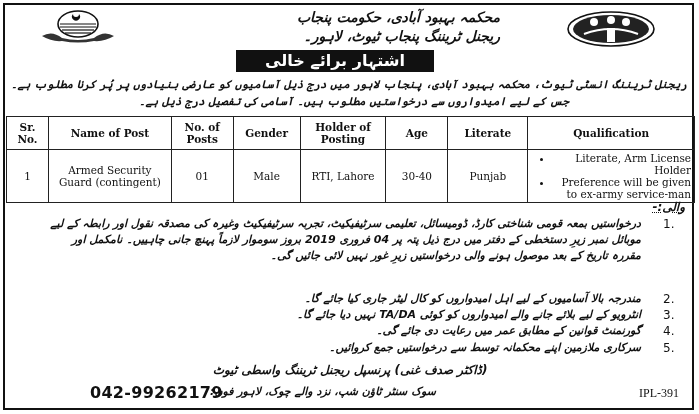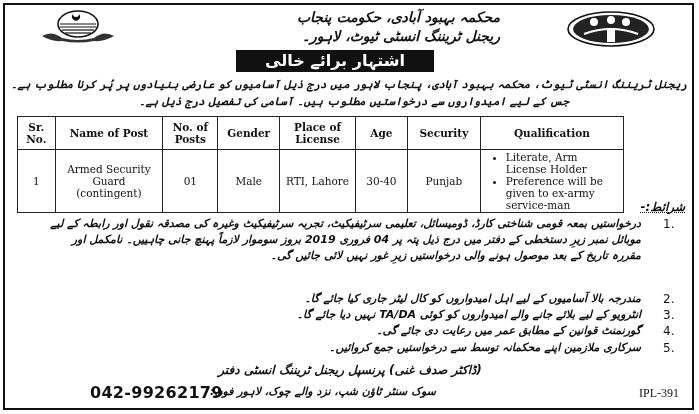--- a/index.html
+++ b/index.html
@@ -9,26 +9,26 @@
     .logo { position: absolute; }
     .logo-left { left: 38px; top: 8px; width: 80px; height: 36px; }
     .logo-right { left: 566px; top: 10px; width: 90px; height: 38px; }
     .hdr-line { position: absolute; left: 200px; width: 300px; text-align: right; font-size: 14px; line-height: 18px; white-space: nowrap; }
     .hdr-1 { top: 8px; }
     .hdr-2 { top: 27px; }
     .banner { position: absolute; left: 236px; top: 50px; width: 198px; height: 22px; background: #111; color: #fff; text-align: center; font-size: 16px; line-height: 22px; font-style: normal; font-weight: bold; direction: rtl; font-family: "DejaVu Sans", sans-serif; }
     .intro { position: absolute; right: 12px; font-size: 11px; line-height: 14px; white-space: nowrap; }
     .intro-1 { top: 78px; }
     .intro-2 { top: 95px; right: 130px; text-align: center; }
-    table.posts { position: absolute; left: 17px; top: 116px; width: 607px; border-collapse: collapse; font-family: "DejaVu Serif", serif; font-size: 10.5px; }
+    table.posts { position: absolute; left: 6px; top: 116px; width: 689px; border-collapse: collapse; font-family: "DejaVu Serif", serif; font-size: 10.5px; }
     table.posts th, table.posts td { border: 1.5px solid #222; text-align: center; vertical-align: middle; padding: 1px 3px; }
     table.posts th { height: 30px; font-weight: bold; line-height: 12px; }
     table.posts td { height: 50px; line-height: 12px; }
     td.left { text-align: left; padding-left: 6px; }
-    ul.qual { margin: 0; padding: 0 0 0 22px; text-align: left; list-style: disc; }
+    ul.qual { margin: 0; padding: 0 0 0 22px; text-align: right; list-style: disc; }
     ul.qual li { margin: 0; }
     .cond-head { position: absolute; right: 14px; top: 200px; font-size: 12px; text-decoration: underline; text-decoration-style: dotted; }
     .cond { position: absolute; right: 14px; left: 40px; font-size: 11px; line-height: 16px; }
     .cond .num { position: absolute; right: 0; width: 22px; text-align: left; direction: ltr; font-style: normal; font-weight: normal; font-family: "DejaVu Sans", sans-serif; font-size: 12px; }
     .cond .txt { margin-right: 44px; display: block; }
     .cond-1 { top: 216px; }
     .cond-2 { top: 291px; }
     .cond-3 { top: 307px; }
     .cond-4 { top: 323px; }
     .cond-5 { top: 340px; }
@@ -56,21 +56,21 @@
   <ellipse cx="45" cy="19" rx="43" ry="17" fill="none" stroke="#111" stroke-width="1.6"></ellipse>
   <ellipse cx="45" cy="19" rx="38" ry="14" fill="#222"></ellipse>
   <circle cx="28" cy="12" r="4" fill="#fff"></circle>
   <circle cx="45" cy="10" r="4" fill="#fff"></circle>
   <circle cx="60" cy="12" r="4" fill="#fff"></circle>
   <rect x="41" y="18" width="8" height="14" fill="#fff"></rect>
   <path d="M18 24 Q45 14 72 24" stroke="#fff" stroke-width="2" fill="none"></path>
 </svg>
 
 <div class="hdr-line hdr-1 urdu">محکمہ بہبود آبادی، حکومت پنجاب</div>
-<div class="hdr-line hdr-2 urdu">ریجنل ٹریننگ انسٹی ٹیوٹ، لاہور۔</div>
+<div class="hdr-line hdr-2 urdu">ریجنل ٹریننگ پنجاب ٹیوٹ، لاہور۔</div>
 <div class="banner">اشتہار برائے خالی آسامی</div>
 
 <div class="intro intro-1 urdu">ریجنل ٹریننگ انسٹی ٹیوٹ، محکمہ بہبود آبادی، پنجاب لاہور میں درج ذیل آسامیوں کو عارضی بنیادوں پر پُر کرنا مطلوب ہے۔</div>
 <div class="intro intro-2 urdu">جس کے لیے امیدواروں سے درخواستیں مطلوب ہیں۔ آسامی کی تفصیل درج ذیل ہے۔</div>
 
 <table class="posts">
   <colgroup>
     <col style="width:42px">
       <col style="width:123px">
       <col style="width:62px">
@@ -79,23 +79,23 @@
       <col style="width:62px">
       <col style="width:80px">
       <col style="width:167px">
   </colgroup>
   <thead>
     <tr>
       <th>Sr. No.</th>
       <th>Name of Post</th>
       <th>No. of Posts</th>
       <th>Gender</th>
-      <th>Place of License</th>
+      <th>Holder of Posting</th>
       <th>Age</th>
-      <th>Security</th>
+      <th>Literate</th>
       <th>Qualification</th>
     </tr>
   </thead>
   <tbody>
     <tr>
       <td>1</td>
       <td class="left">Armed Security Guard (contingent)</td>
       <td>01</td>
       <td>Male</td>
       <td>RTI, Lahore</td>
@@ -104,21 +104,21 @@
       <td>
         <ul class="qual">
           <li>Literate, Arm License Holder</li>
           <li>Preference will be given to ex-army service-man</li>
         </ul>
       </td>
     </tr>
   </tbody>
 </table>
 
-<div class="cond-head urdu">شرائط:-</div>
+<div class="cond-head urdu">والی:-</div>
 
 <div class="cond cond-1 urdu">
   <span class="num">1.</span>
   <span class="txt">درخواستیں بمعہ قومی شناختی کارڈ، ڈومیسائل، تعلیمی سرٹیفیکیٹ، تجربہ سرٹیفیکیٹ وغیرہ کی مصدقہ نقول اور رابطہ کے لیے موبائل نمبر زیرِ دستخطی کے دفتر میں درج ذیل پتہ پر 04 فروری 2019 بروز سوموار لازماً پہنچ جانی چاہییں۔ نامکمل اور مقررہ تاریخ کے بعد موصول ہونے والی درخواستیں زیرِ غور نہیں لائی جائیں گی۔</span>
 </div>
 <div class="cond cond-2 urdu">
   <span class="num">2.</span>
   <span class="txt">مندرجہ بالا آسامیوں کے لیے اہل امیدواروں کو کال لیٹر جاری کیا جائے گا۔</span>
 </div>
 <div class="cond cond-3 urdu">
@@ -127,16 +127,16 @@
 </div>
 <div class="cond cond-4 urdu">
   <span class="num">4.</span>
   <span class="txt">گورنمنٹ قوانین کے مطابق عمر میں رعایت دی جائے گی۔</span>
 </div>
 <div class="cond cond-5 urdu">
   <span class="num">5.</span>
   <span class="txt">سرکاری ملازمین اپنے محکمانہ توسط سے درخواستیں جمع کروائیں۔</span>
 </div>
 
-<div class="sig urdu">(ڈاکٹر صدف غنی) پرنسپل ریجنل ٹریننگ انسٹی دفتر</div>
+<div class="sig urdu">(ڈاکٹر صدف غنی) پرنسپل ریجنل ٹریننگ واسطی ٹیوٹ</div>
 <div class="phone">042-99262179</div>
 <div class="addr urdu">سوک سنٹر ٹاؤن شپ، نزد والے چوک، لاہور فون:</div>
 <div class="ref">IPL-391</div>
 
 </body></html>

